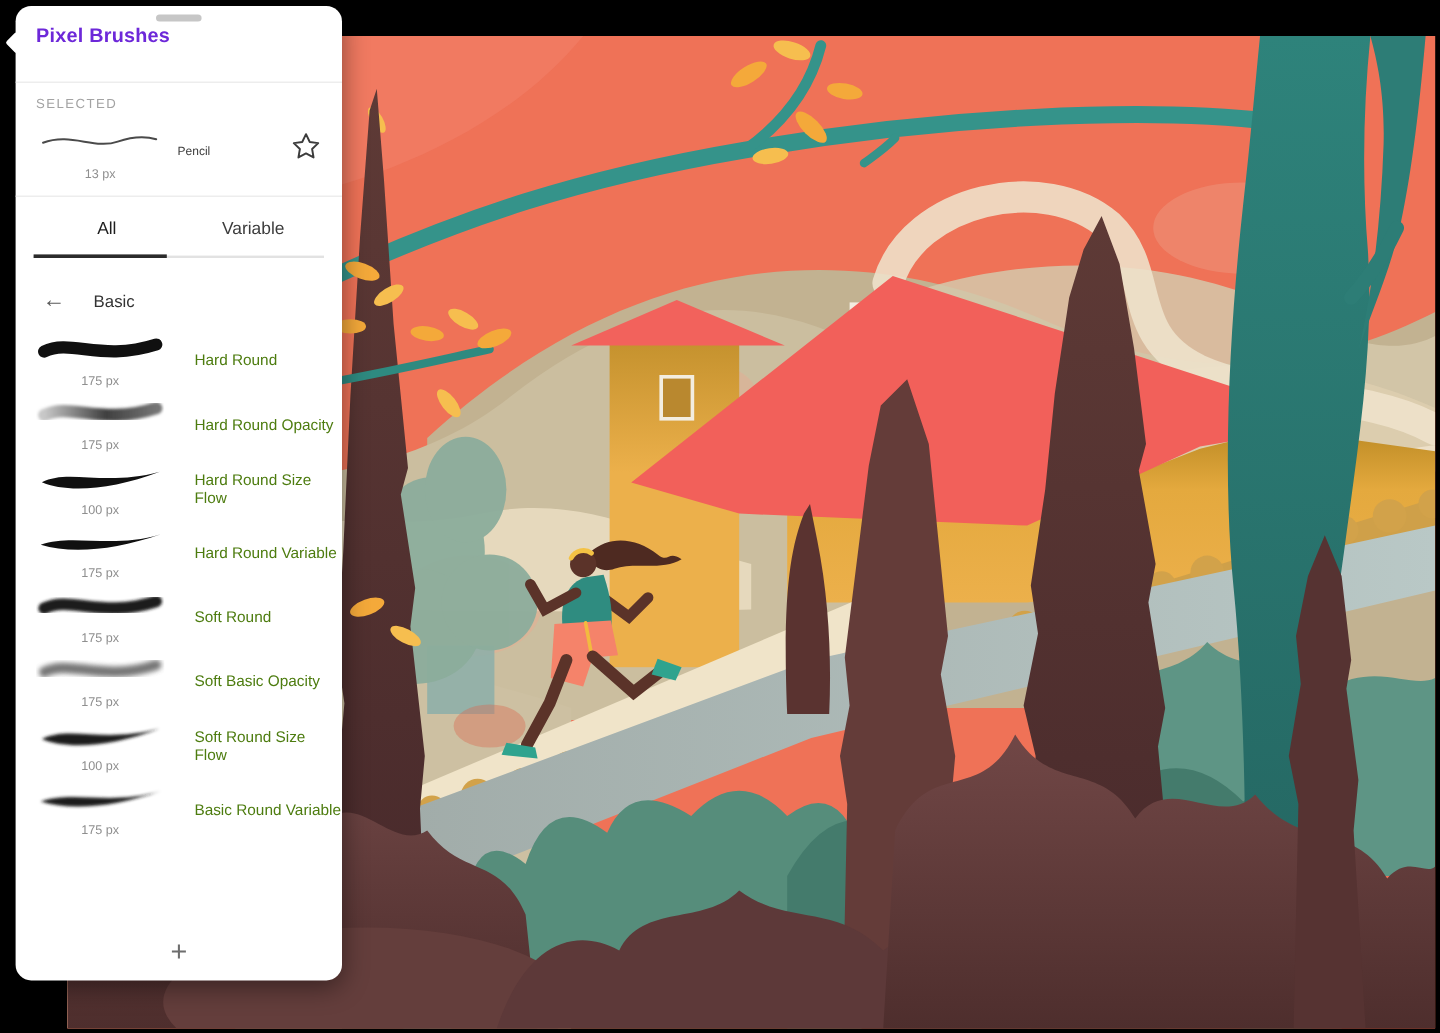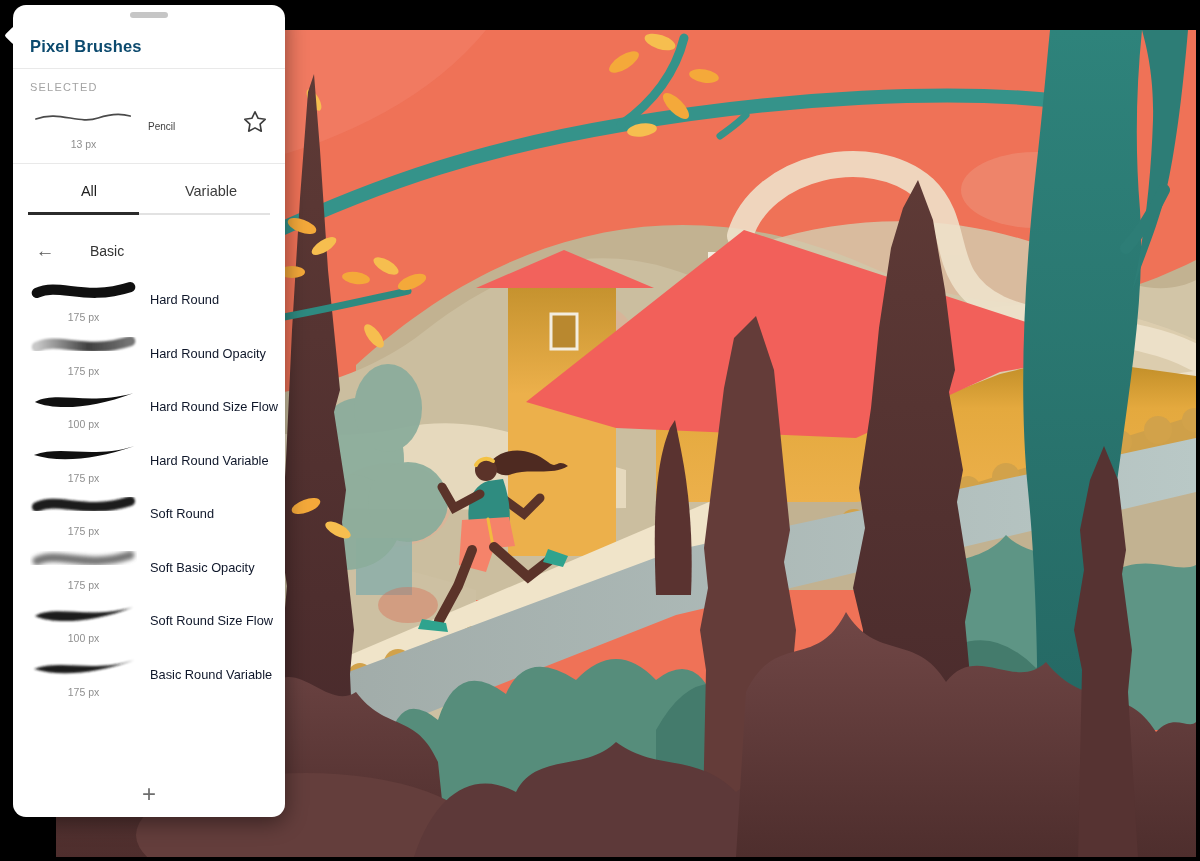--- a/index.html
+++ b/index.html
@@ -8,40 +8,40 @@
   
   .canvas{position:absolute;left:56px;top:30px;width:1140px;height:827px;overflow:hidden;background:#EF7257;}
   .canvas svg{display:block;width:100%;height:100%;}
   
   .panel{position:absolute;left:13px;top:5px;width:272px;height:812px;background:#fff;
          border-radius:13px;box-shadow:0 5px 22px rgba(0,0,0,.45);}
   .panel .notch{position:absolute;left:-6px;top:24px;width:13px;height:13px;background:#fff;
         transform:rotate(45deg);border-radius:2px;}
   .handle{position:absolute;left:50%;top:7px;transform:translateX(-50%);width:38px;height:6px;
         border-radius:3px;background:#c6c6c6;}
-  .p-title{position:absolute;left:17px;top:32px;font-size:16.5px;font-weight:700;color:#0c4a6e;letter-spacing:.2px;}
+  .p-title{position:absolute;left:17px;top:16px;font-size:16.5px;font-weight:700;color:#6d28d9;letter-spacing:.2px;}
   .div1{position:absolute;left:0;right:0;top:63px;height:1px;background:#e9e9e9;}
   .sel-label{position:absolute;left:17px;top:76px;font-size:11px;letter-spacing:1.2px;color:#a3a3a3;}
   .sel-row{position:absolute;left:0;right:0;top:92px;height:64px;}
   .stroke-col{width:107px;margin-left:17px;text-align:center;flex:none;}
   .px-label{font-size:10.5px;color:#8f8f8f;margin-top:1px;}
   .sel-name{position:absolute;left:135px;top:24px;font-size:10px;color:#3d3d3d;}
   .star-btn{position:absolute;right:14px;top:9px;width:32px;height:32px;display:flex;align-items:center;justify-content:center;cursor:pointer;}
   .div2{position:absolute;left:0;right:0;top:158px;height:1px;background:#e9e9e9;}
   .tabs{position:absolute;left:15px;right:13px;top:163px;height:46px;display:flex;}
   .tab{flex:1;display:flex;align-items:center;justify-content:center;font-size:14.5px;color:#3c3c3c;cursor:pointer;}
   .tab.active{color:#1e1e1e;}
   .tab-track{position:absolute;left:15px;right:15px;top:208px;height:2px;background:#e2e2e2;}
   .tab-ind{position:absolute;left:15px;top:207px;width:111px;height:3px;background:#2b2b2b;}
   .cat-row{position:absolute;left:17px;top:228px;height:36px;display:flex;align-items:center;}
   .back-btn{width:30px;height:30px;display:flex;align-items:center;justify-content:center;color:#5a5a5a;font-size:19px;cursor:pointer;}
-  .cat-name{margin-left:30px;font-size:14px;color:#333;}
+  .cat-name{margin-left:18px;font-size:14px;color:#333;}
   .blist{position:absolute;left:0;right:0;top:268px;}
   .brow{height:53.5px;display:flex;align-items:center;cursor:pointer;}
-  .brow .bname{margin-left:13px;font-size:12.8px;color:#0f172a;}
+  .brow .bname{margin-left:25px;font-size:12.8px;color:#4d7c0f;}
   .plus-btn{position:absolute;left:50%;bottom:6px;transform:translateX(-50%);width:44px;height:34px;
         display:flex;align-items:center;justify-content:center;font-size:24px;font-weight:300;color:#6e6e6e;cursor:pointer;}
   .hiddefs{position:absolute;width:0;height:0;overflow:hidden;}
 </style>
 </head>
 <body>
 
 <svg class="hiddefs" aria-hidden="true">
   <defs>
     <linearGradient id="fadeG" x1="0" y1="0" x2="1" y2="0">

